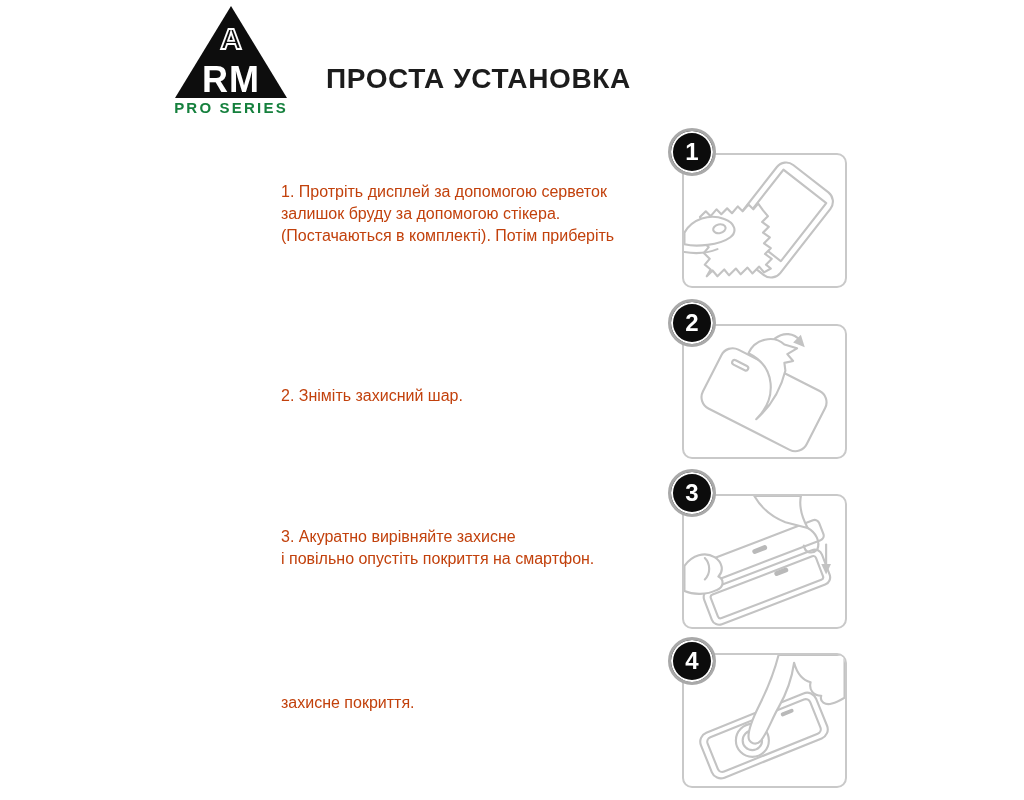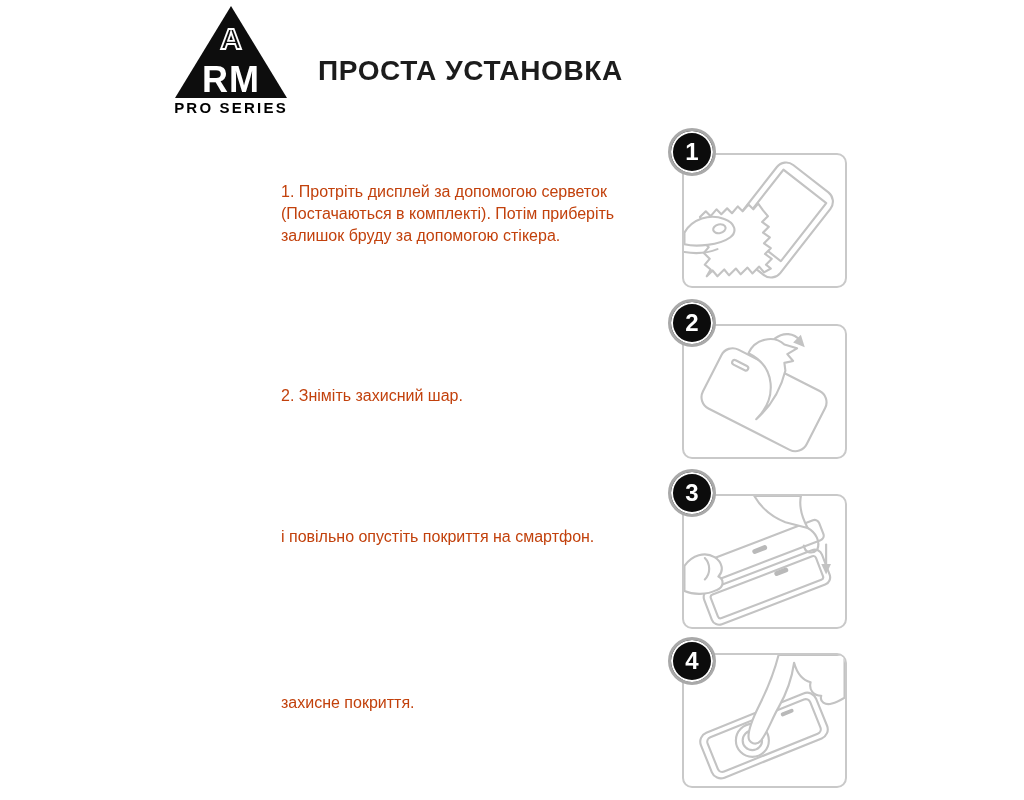--- a/index.html
+++ b/index.html
@@ -4,25 +4,25 @@
 <style>
   html,body{margin:0;padding:0;background:#fff;}
   .page{
     position:relative;width:1024px;height:800px;background:#ffffff;overflow:hidden;
     font-family:"Liberation Sans","DejaVu Sans",sans-serif;color:#2e2e2e;
   }
   
   .logo-svg{position:absolute;left:175px;top:6px;width:112px;height:92px;}
   .series-label{
     position:absolute;left:160px;top:99px;width:142px;text-align:center;
-    font-size:15px;font-weight:700;letter-spacing:2.2px;color:#000000;white-space:nowrap;
+    font-size:15px;font-weight:700;letter-spacing:2.2px;color:#15803d;white-space:nowrap;
   }
   
   .page-title{
-    position:absolute;left:314px;top:51px;margin:4px;
+    position:absolute;left:314px;top:51px;margin:12px;
     font-size:28px;font-weight:800;letter-spacing:.6px;color:#1c1c1c;white-space:nowrap;
   }
   
   .step-text{position:absolute;left:281px;font-size:16px;line-height:22px;color:#c2410c;}
   .step-text div{white-space:nowrap;}
   .t1{top:181px;} .t2{top:379px;margin-top:6px;} .t3{top:526px;} .t4{top:692px;}
   
   .badge{
     position:absolute;left:668px;width:48px;height:48px;border-radius:50%;
     background:#0c0c0c;border:3px solid #a9a9a9;box-sizing:border-box;
@@ -52,22 +52,22 @@
     <polygon points="56,0 112,92 0,92" fill="#0d0d0d"></polygon>
     <text x="56" y="43" text-anchor="middle" font-family="Liberation Sans, sans-serif" font-size="30" font-weight="700" fill="none" stroke="#ffffff" stroke-width="1.8">A</text>
     <text x="56" y="86" text-anchor="middle" font-family="Liberation Sans, sans-serif" font-size="36" font-weight="700" letter-spacing="1" fill="#ffffff">RM</text>
   </svg>
   <div class="series-label">PRO SERIES</div>
 
   <h1 class="page-title">ПРОСТА УСТАНОВКА</h1>
 
   <div class="step-text t1">
     <div>1. Протріть дисплей за допомогою серветок</div>
+    <div>залишок бруду за допомогою стікера.</div>
     <div>(Постачаються в комплекті). Потім приберіть</div>
-    <div>залишок бруду за допомогою стікера.</div>
   </div>
   <div class="badge b1">
     <span>1</span>
   </div>
   <div class="frame f1">
     <svg viewBox="0 0 165 135">
       <g class="sk" transform="rotate(38 97 67)">
         <rect x="62" y="13" width="70" height="108" rx="12"></rect>
         <rect x="69" y="23" width="56" height="76"></rect>
         <rect x="86" y="104" width="22" height="7" rx="3.5"></rect>
@@ -94,20 +94,21 @@
         <rect x="22" y="42" width="120" height="68" rx="13"></rect>
         <rect x="35" y="53" width="18" height="5" rx="2.5"></rect>
       </g>
       <path class="skw" d="M66,28 C94,42 96,74 74,96 C92,80 100,62 104,46 L103,38 L112,36 L106,29 L116,23 L103,19 C92,9 73,13 66,28 Z"></path>
       <path class="sk" d="M93,13 C102,6 113,7 119,15"></path>
       <polygon class="ah" points="124,22 112,17 120,9"></polygon>
     </svg>
   </div>
 
   <div class="step-text t3">
+    <div>3. Акуратно вирівняйте захисне</div>
     <div>і повільно опустіть покриття на смартфон.</div>
   </div>
   <div class="badge b3">
     <span>3</span>
   </div>
   <div class="frame f3">
     <svg viewBox="0 0 165 135">
       <g transform="rotate(-21 85 94)">
         <rect class="sk" x="20" y="75" width="130" height="38" rx="8"></rect>
         <rect class="sk" x="27" y="81" width="116" height="26" rx="3"></rect>

